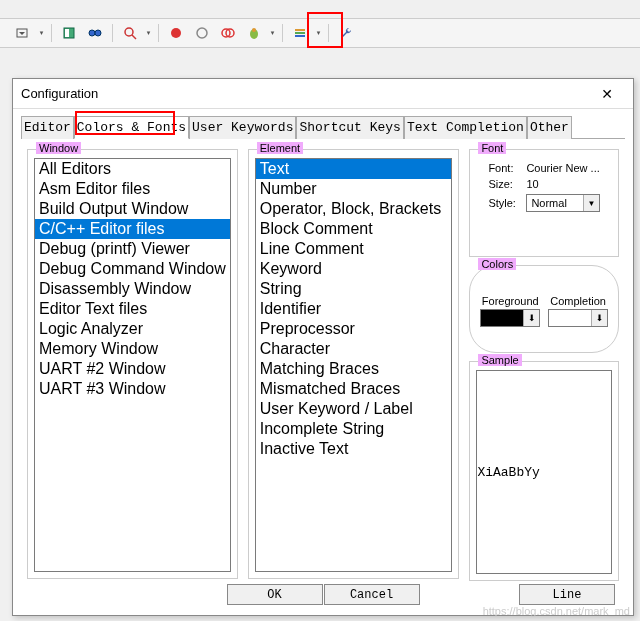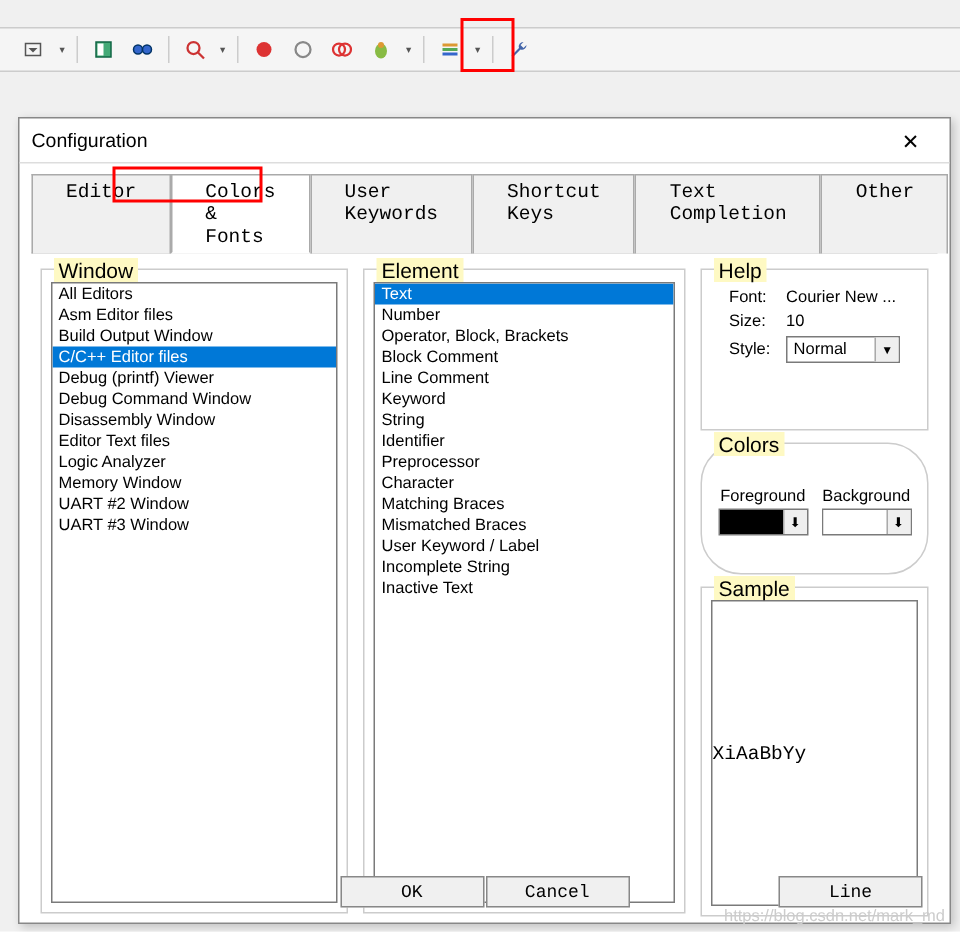--- a/index.html
+++ b/index.html
@@ -86,21 +86,21 @@
       font-size: 14px;
     }
     .tabbar {
       display: flex;
       margin: 6px 8px 0 8px;
       border-bottom: 1px solid #aaa;
       font-family: "Courier New", monospace;
       font-size: 13px;
     }
     .tab {
-      padding: 3px 22px;
+      padding: 3px 2px;
       border: 1px solid #aaa;
       border-bottom: none;
       background: #f0f0f0;
       margin-right: 0;
       position: relative;
       top: 1px;
     }
     .tab.active {
       background: #fff;
       border-bottom: 1px solid #fff;
@@ -122,37 +122,37 @@
     }
     .group {
       border: 1px solid #ccc;
       position: relative;
       padding: 8px 6px 6px 6px;
     }
     .group-label {
       position: absolute;
       top: -8px;
       left: 8px;
-      background: #fef9c3;
+      background: #f0abfc;
       padding: 0 3px;
-      font-size: 14px;
+      font-size: 11px;
     }
     .window-group { width: 218px; height: 430px; }
     .element-group { width: 228px; height: 430px; }
     .right-col { width: 162px; display: flex; flex-direction: column; gap: 8px; }
     .font-group { height: 108px; }
     .colors-group { height: 88px; border-radius: 27px; }
     .sample-group { flex: 1; }
     .listbox {
       width: 100%;
       height: 100%;
       border: 1px solid #7a7a7a;
       background: #fff;
       overflow-y: auto;
-      font-size: 11px;
+      font-size: 16px;
     }
     .list-item {
       padding: 1px 4px;
       white-space: nowrap;
       cursor: default;
     }
     .list-item.selected {
       background: #0078d7;
       color: #fff;
     }
@@ -375,21 +375,21 @@
           <div class="list-item">Matching Braces</div>
           <div class="list-item">Mismatched Braces</div>
           <div class="list-item">User Keyword / Label</div>
           <div class="list-item">Incomplete String</div>
           <div class="list-item">Inactive Text</div>
         </div>
     </div>
 
     <div class="right-col">
       <div class="group font-group">
-        <span class="group-label">Help</span>
+        <span class="group-label">Font</span>
         <div class="font-row">
           <span class="lbl">Font:</span>
           <span class="val">Courier New ...</span>
         </div>
         <div class="font-row">
           <span class="lbl">Size:</span>
           <span class="val">10</span>
         </div>
         <div class="font-row">
           <span class="lbl">Style:</span>
@@ -403,21 +403,21 @@
         <span class="group-label">Colors</span>
         <div class="colors-row">
           <div>
             <div>Foreground</div>
             <div class="color-picker">
               <div class="color-swatch" style="background:#000000"></div>
               <div class="color-caret">⬇</div>
             </div>
           </div>
           <div>
-            <div>Background</div>
+            <div>Completion</div>
             <div class="color-picker">
               <div class="color-swatch" style="background:#ffffff"></div>
               <div class="color-caret">⬇</div>
             </div>
           </div>
         </div>
       </div>
       <div class="group sample-group">
         <span class="group-label">Sample</span>
         <div class="sample-box">

